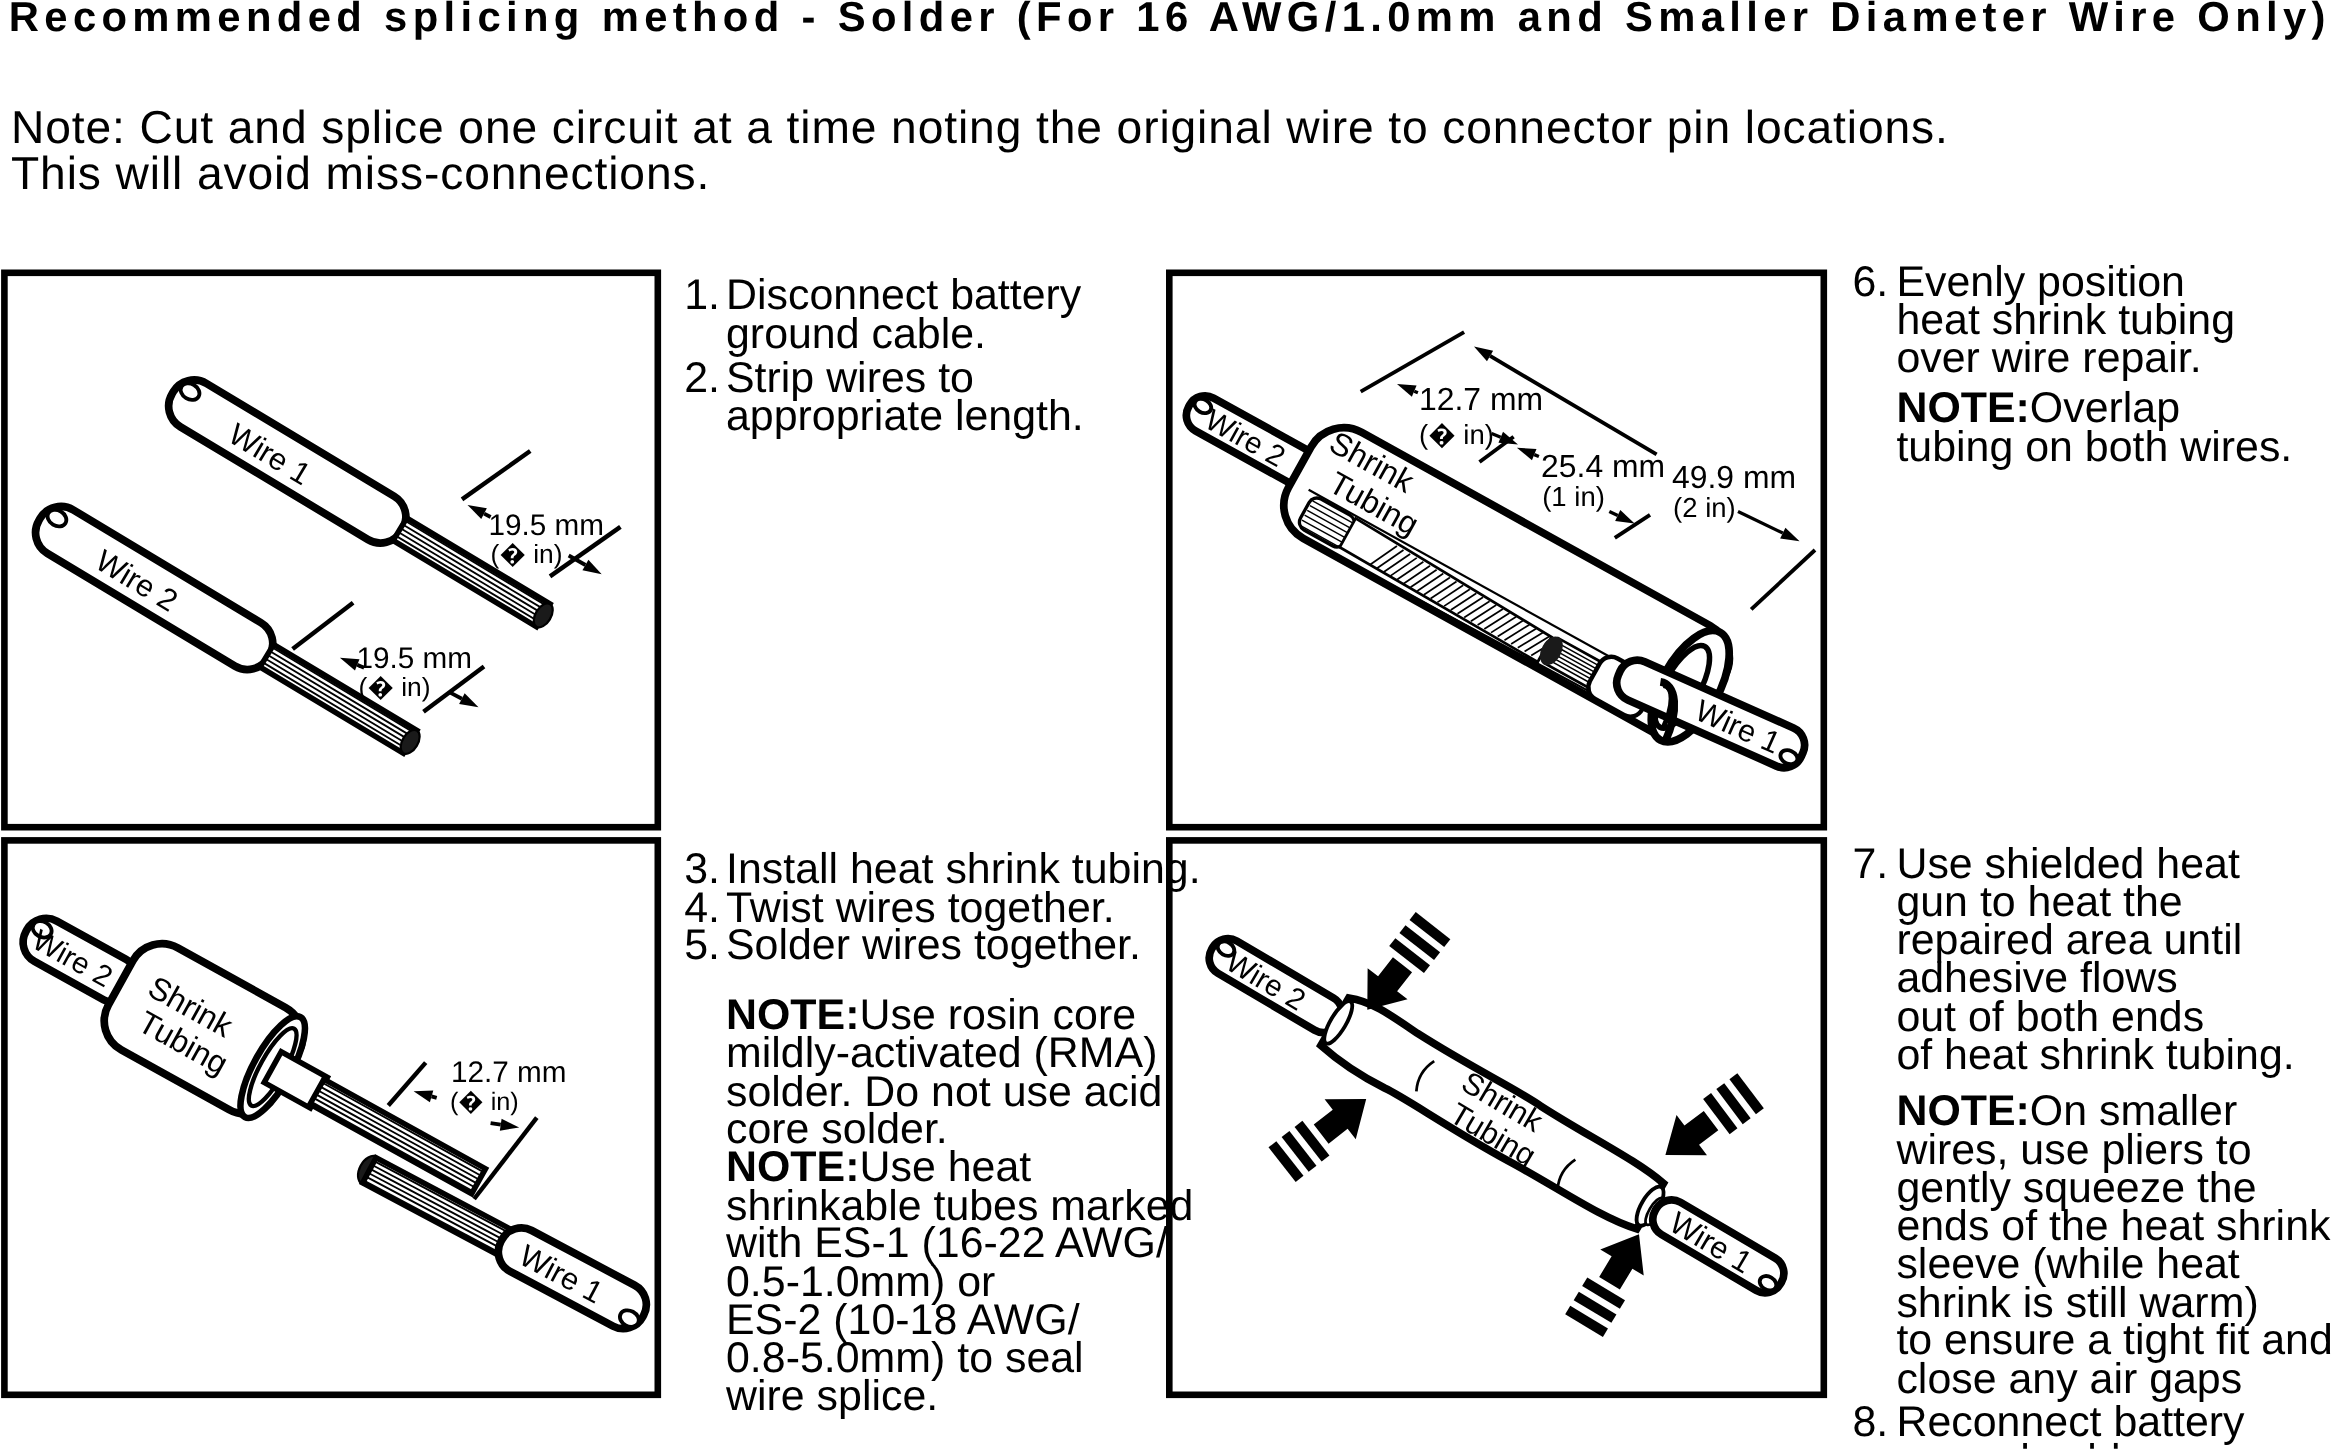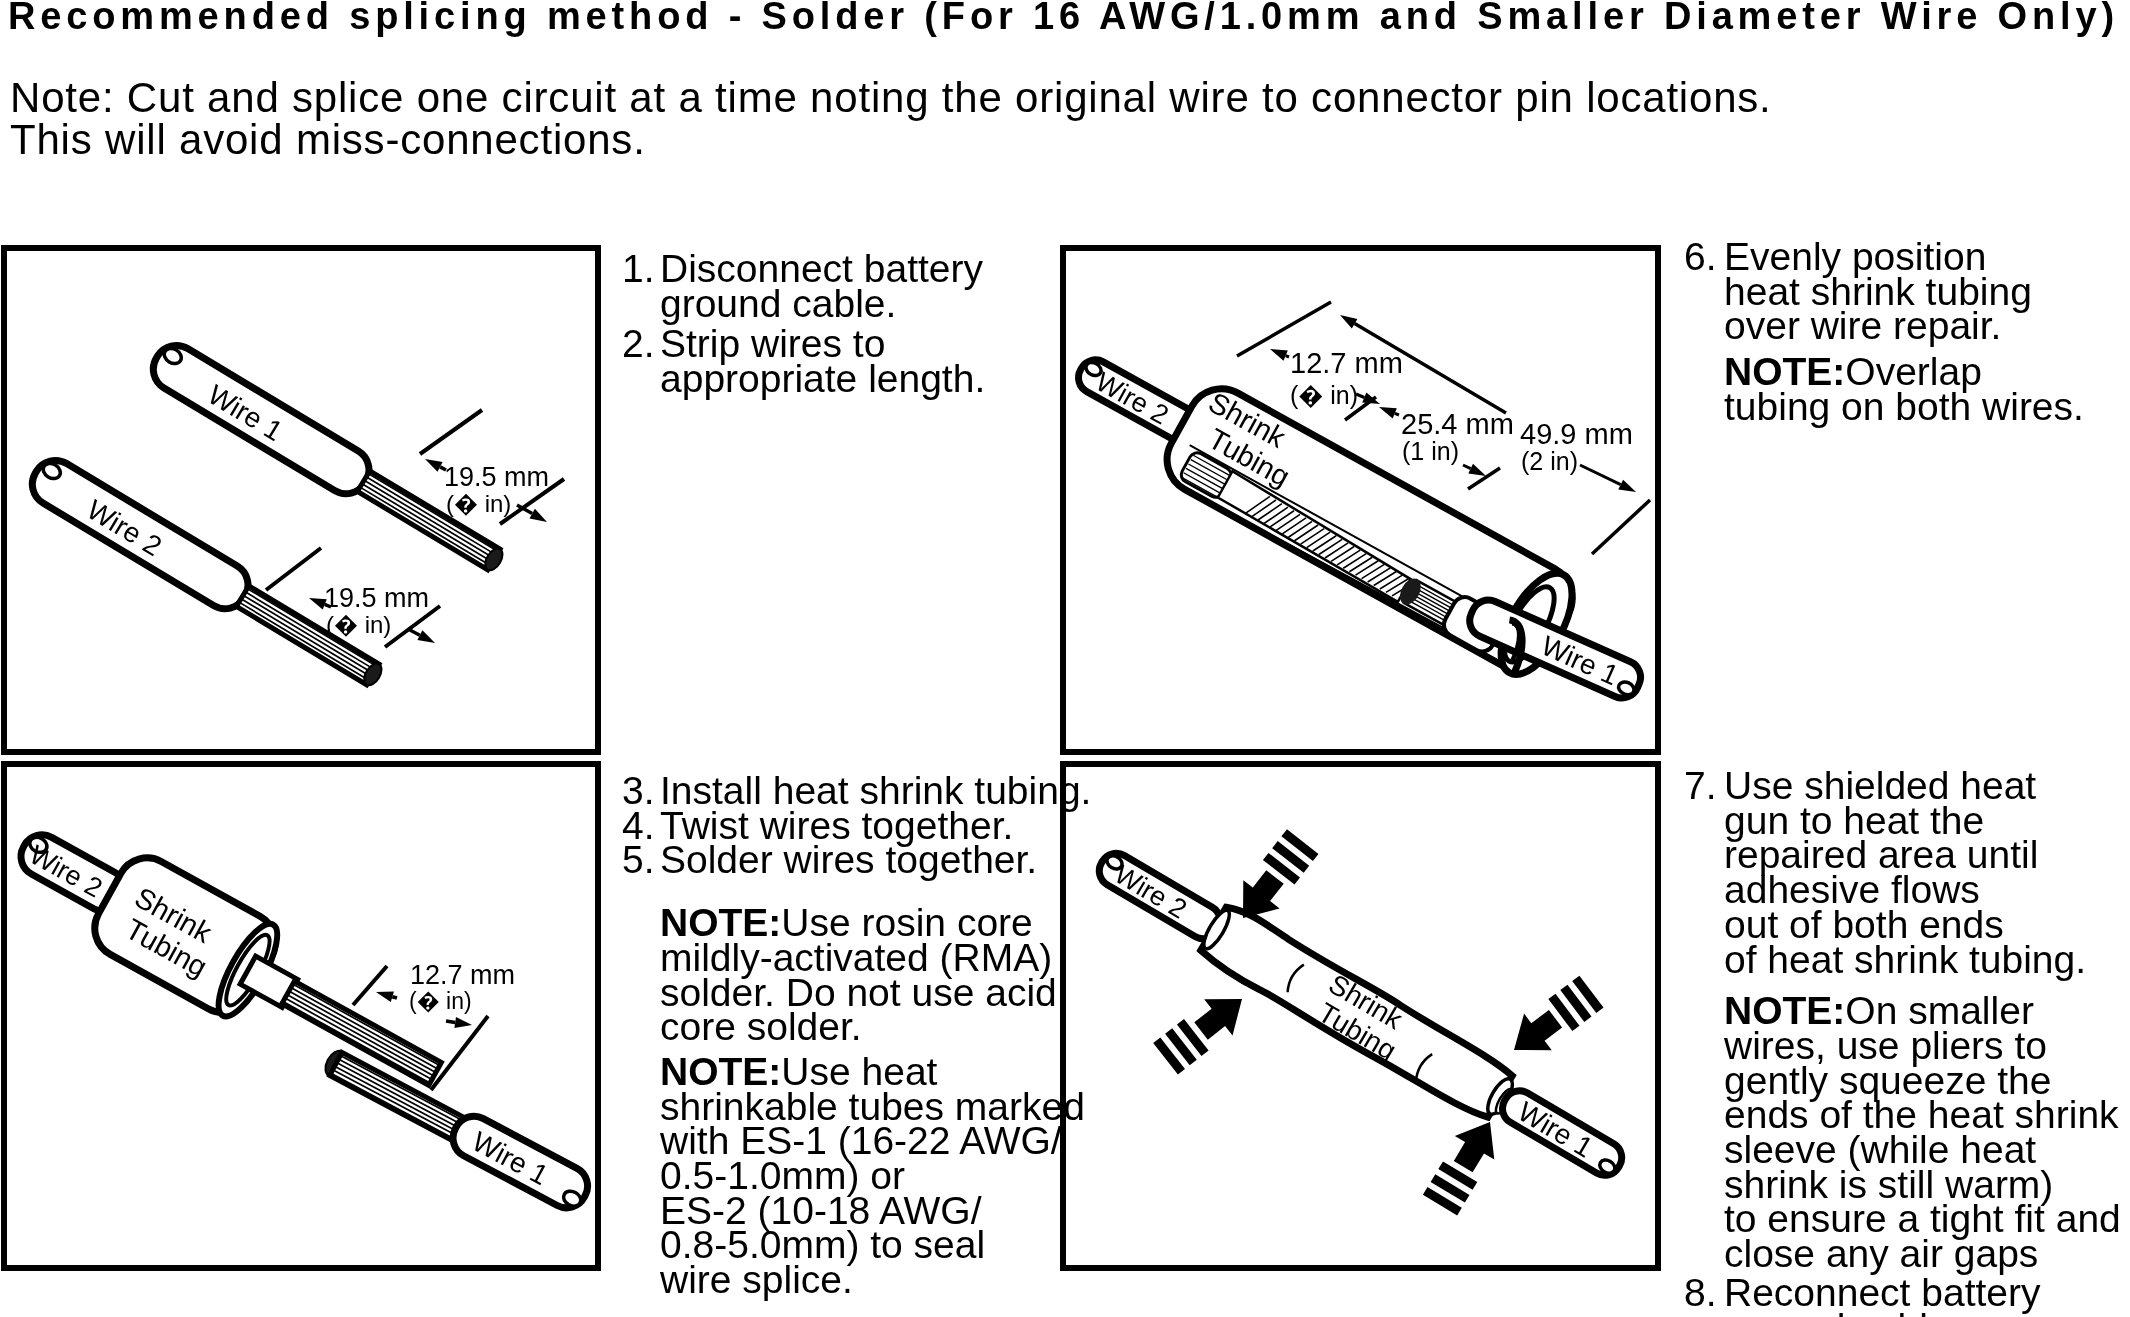--- a/index.html
+++ b/index.html
@@ -1,20 +1,20 @@
 <!DOCTYPE html>
 <html><head>
 <meta charset="utf-8">
 <style>
 html,body{margin:0;padding:0;}
 body{width:2130px;height:1317px;position:relative;background:#fff;color:#000;
 font-family:"Liberation Sans",sans-serif;overflow:hidden;}
 .abs{position:absolute;}
 .title{left:8px;top:-5px;font-size:38px;font-weight:bold;letter-spacing:4.85px;white-space:nowrap;}
-.note{left:10px;top:77px;font-size:42px;line-height:42px;letter-spacing:0.8px;white-space:nowrap;}
+.note{left:10px;top:95px;font-size:42px;line-height:42px;letter-spacing:0.8px;white-space:nowrap;}
 .box{position:absolute;border:6px solid #000;}
 #box1{left:1px;top:245px;width:588px;height:498px;}
 #box2{left:1px;top:761px;width:588px;height:498px;}
 #box3{left:1060px;top:245px;width:589px;height:498px;}
 #box4{left:1060px;top:761px;width:589px;height:498px;}
 .col{font-size:39px;line-height:34.7px;letter-spacing:0px;white-space:nowrap;}
 .itm{position:relative;padding-left:38px;}
 .num{position:absolute;left:0;top:0;}
 .nt{font-weight:bold;}
 svg{position:absolute;left:0;top:0;}
@@ -32,21 +32,21 @@
 <div class="abs col" style="left:622px;top:252px;">
 <div class="itm"><span class="num">1.</span>Disconnect battery<br>ground cable.</div>
 <div class="itm" style="margin-top:6px;"><span class="num">2.</span>Strip wires to<br>appropriate length.</div>
 </div>
 
 <div class="abs col" style="left:622px;top:774px;">
 <div class="itm"><span class="num">3.</span>Install heat shrink tubing.</div>
 <div class="itm"><span class="num">4.</span>Twist wires together.</div>
 <div class="itm"><span class="num">5.</span>Solder wires together.</div>
 <div class="itm" style="margin-top:28px;"><span class="nt">NOTE:</span>Use rosin core<br>mildly-activated (RMA)<br>solder. Do not use acid<br>core solder.</div>
-<div class="itm" style="margin-top:10px;"><span class="nt">NOTE:</span>Use heat<br>shrinkable tubes marked<br>with ES-1 (16-22 AWG/<br>0.5-1.0mm) or<br>ES-2 (10-18 AWG/<br>0.8-5.0mm) to seal<br>wire splice.</div>
+<div class="itm" style=""><span class="nt">NOTE:</span>Use heat<br>shrinkable tubes marked<br>with ES-1 (16-22 AWG/<br>0.5-1.0mm) or<br>ES-2 (10-18 AWG/<br>0.8-5.0mm) to seal<br>wire splice.</div>
 </div>
 
 <div class="abs col" style="left:1684px;top:240px;">
 <div class="itm" style="padding-left:40px;"><span class="num">6.</span>Evenly position<br>heat shrink tubing<br>over wire repair.</div>
 <div class="itm" style="padding-left:40px;margin-top:11px;"><span class="nt">NOTE:</span>Overlap<br>tubing on both wires.</div>
 </div>
 
 <div class="abs col" style="left:1684px;top:769px;">
 <div class="itm" style="padding-left:40px;"><span class="num">7.</span>Use shielded heat<br>gun to heat the<br>repaired area until<br>adhesive flows<br>out of both ends<br>of heat shrink tubing.</div>
 <div class="itm" style="padding-left:40px;margin-top:17px;"><span class="nt">NOTE:</span>On smaller<br>wires, use pliers to<br>gently squeeze the<br>ends of the heat shrink<br>sleeve (while heat<br>shrink is still warm)<br>to ensure a tight fit and<br>close any air gaps</div>

